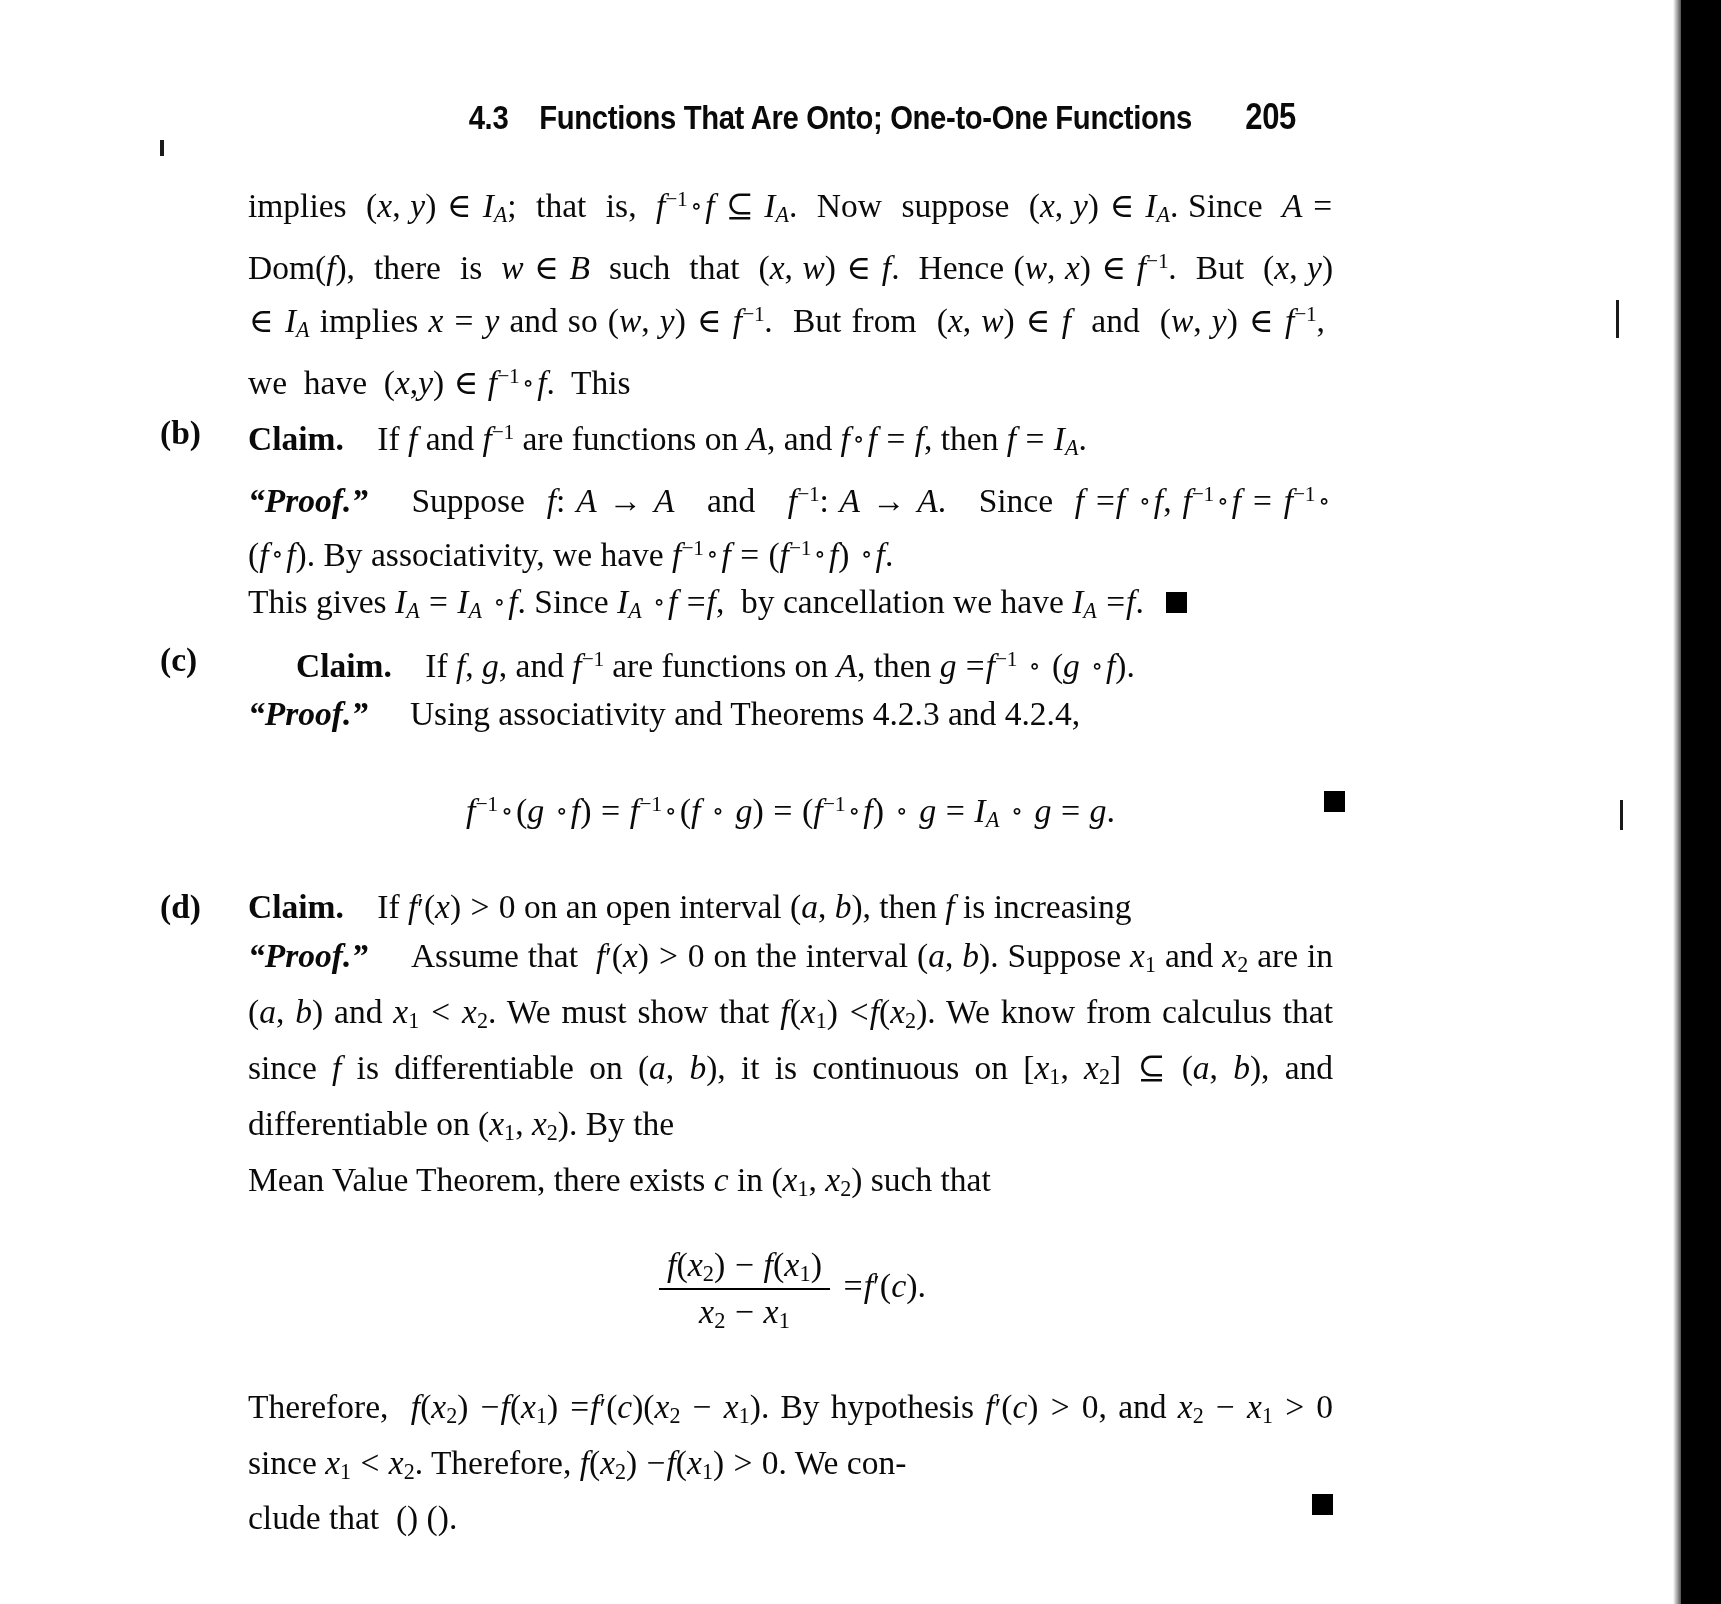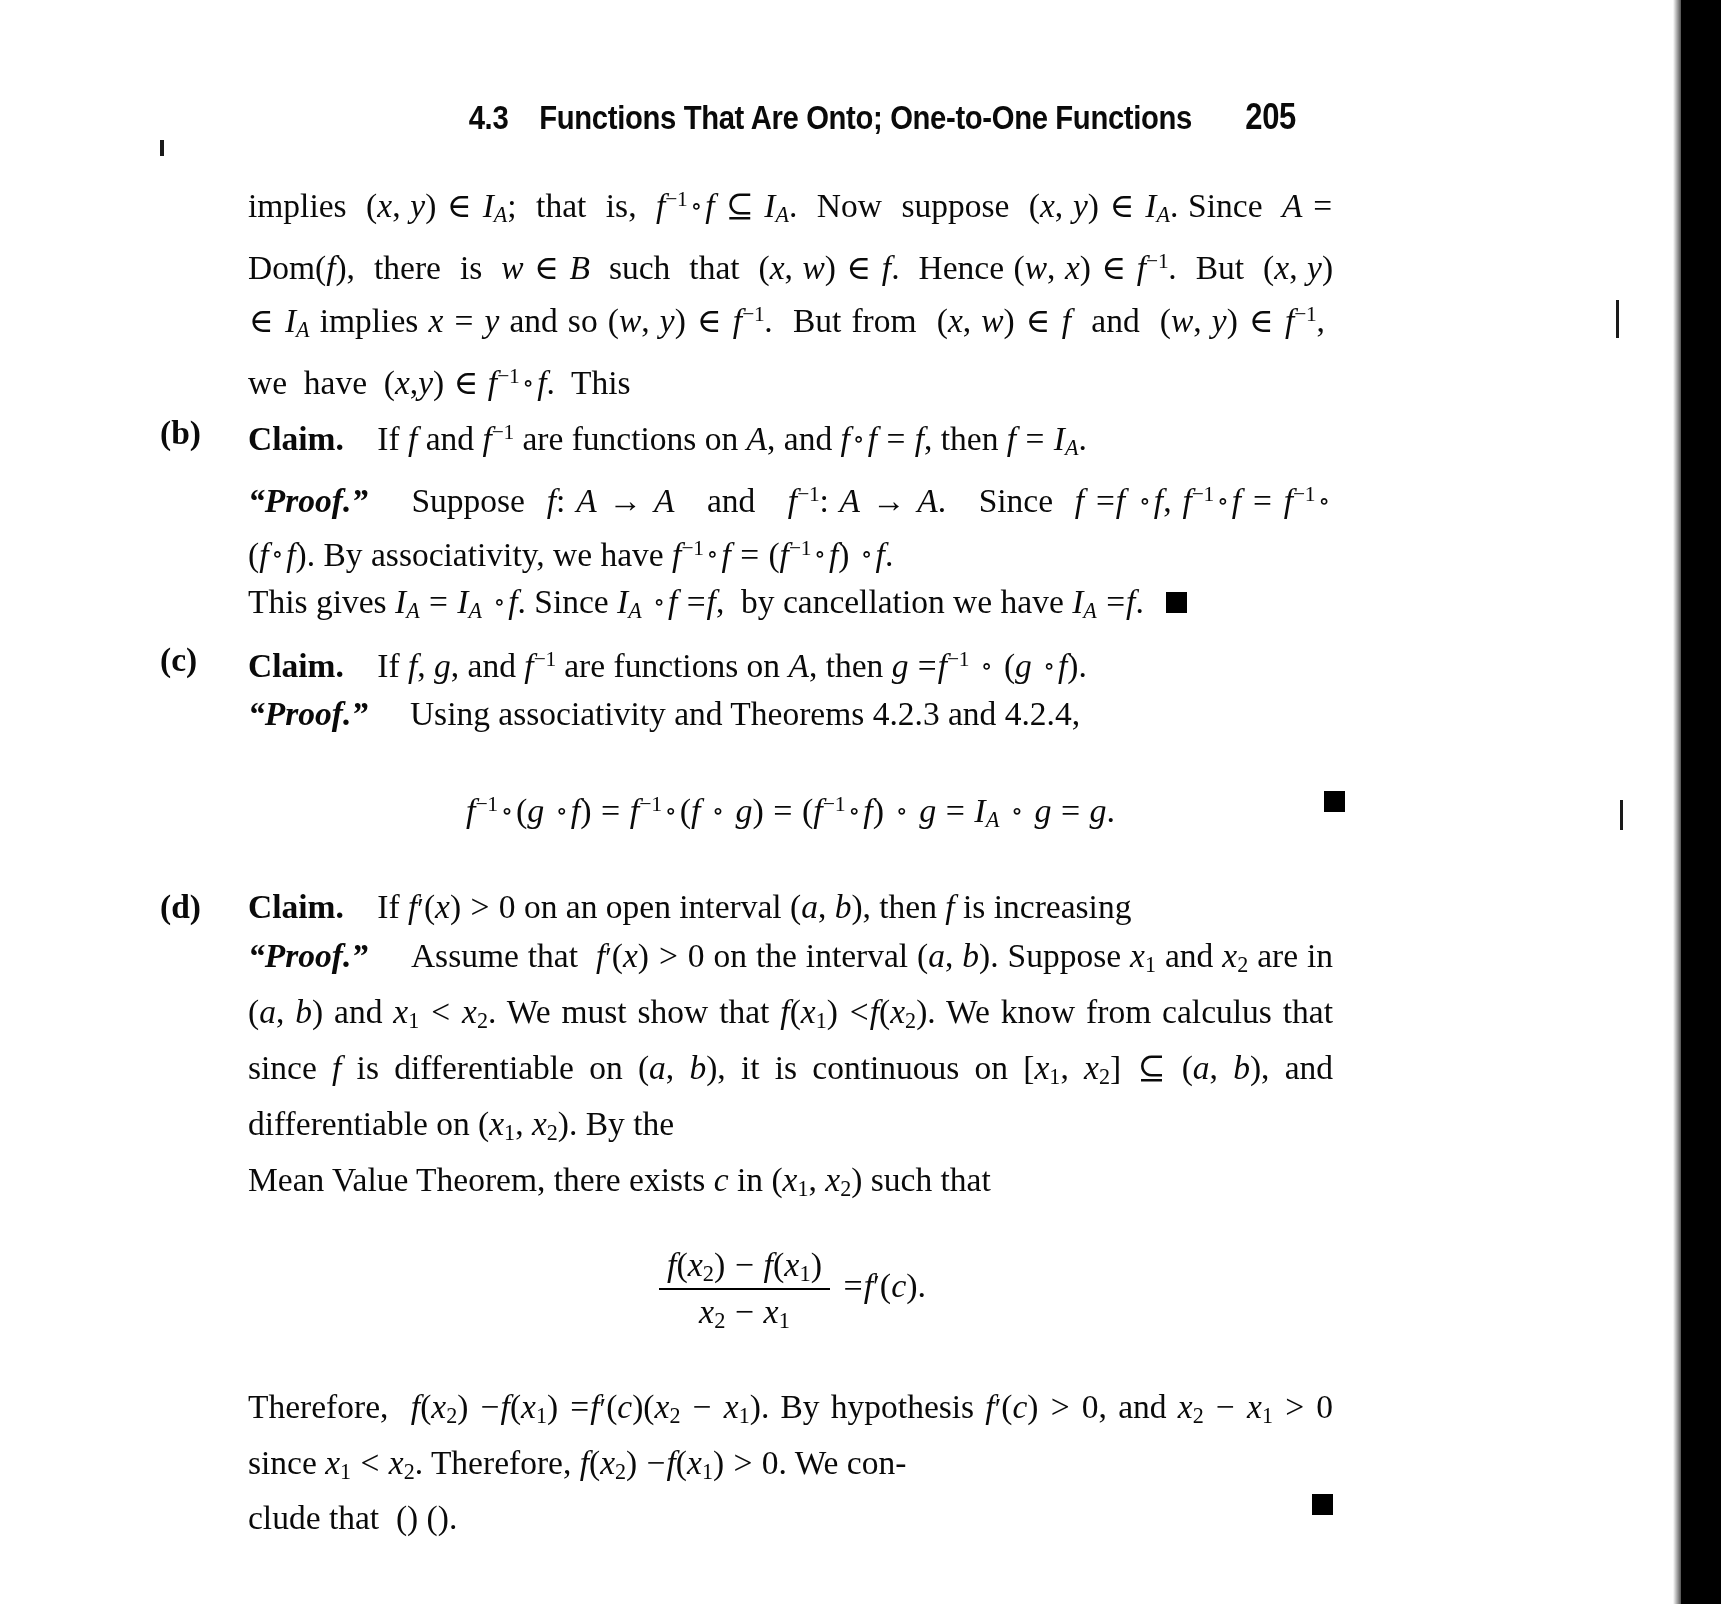--- a/index.html
+++ b/index.html
@@ -223,21 +223,21 @@
         <i>f</i><sup class="inv">−1</sup><span class="ring">∘</span><i>f</i> <span class="op">=</span> <i>f</i><sup class="inv">−1</sup><span class="ring">∘</span> (<i>f</i><span class="ring">∘</span><i>f</i>). By associativity, we have <i>f</i><sup class="inv">−1</sup><span class="ring">∘</span><i>f</i> <span class="op">=</span> (<i>f</i><sup class="inv">−1</sup><span class="ring">∘</span><i>f</i>) <span class="ring">∘</span><i>f</i>.
       </p>
       <p class="para" style="text-align:left; position:relative;">
         This gives <i>I</i><sub class="sb">A</sub> <span class="op">=</span> <i>I</i><sub class="sb">A</sub> <span class="ring">∘</span><i>f</i>. Since <i>I</i><sub class="sb">A</sub> <span class="ring">∘</span><i>f</i> <span class="op">=</span><i>f</i>,&nbsp; by cancellation we have <i>I</i><sub class="sb">A</sub> <span class="op">=</span><i>f</i>.
         <span class="qed" style="margin-left:14px;"></span>
       </p>
     </div>
 
     <div class="claim-block">
       <span class="claim-label">(c)</span>
-      <p class="para" style="text-align:left;">
+      <p class="para" style="text-align:left;margin-left:48px;">
         <span class="lbl-bold">Claim.</span>&nbsp;&nbsp;&nbsp;
         If <i>f</i>, <i>g</i>, and <i>f</i><sup class="inv">−1</sup> are functions on <i>A</i>, then <i>g</i> <span class="op">=</span><i>f</i><sup class="inv">−1</sup> <span class="ring">∘</span> (<i>g</i> <span class="ring">∘</span><i>f</i>).
       </p>
       <p class="para" style="text-align:left;">
         <span class="proof-lbl">“Proof.”</span>&nbsp;&nbsp;&nbsp;&nbsp;
         Using associativity and Theorems 4.2.3 and 4.2.4,
       </p>
       <div class="display-eq" style="margin-top:44px; margin-bottom:40px;">
         <i>f</i><sup class="inv">−1</sup><span class="ring">∘</span>(<i>g</i> <span class="ring">∘</span><i>f</i>) <span class="op">=</span> <i>f</i><sup class="inv">−1</sup><span class="ring">∘</span>(<i>f</i> <span class="ring">∘</span> <i>g</i>) <span class="op">=</span> (<i>f</i><sup class="inv">−1</sup><span class="ring">∘</span><i>f</i>) <span class="ring">∘</span> <i>g</i> <span class="op">=</span> <i>I</i><sub class="sb">A</sub> <span class="ring">∘</span> <i>g</i> <span class="op">=</span> <i>g</i>.
         <span class="qed" style="position:absolute; right:-12px; top:10px;"></span>

